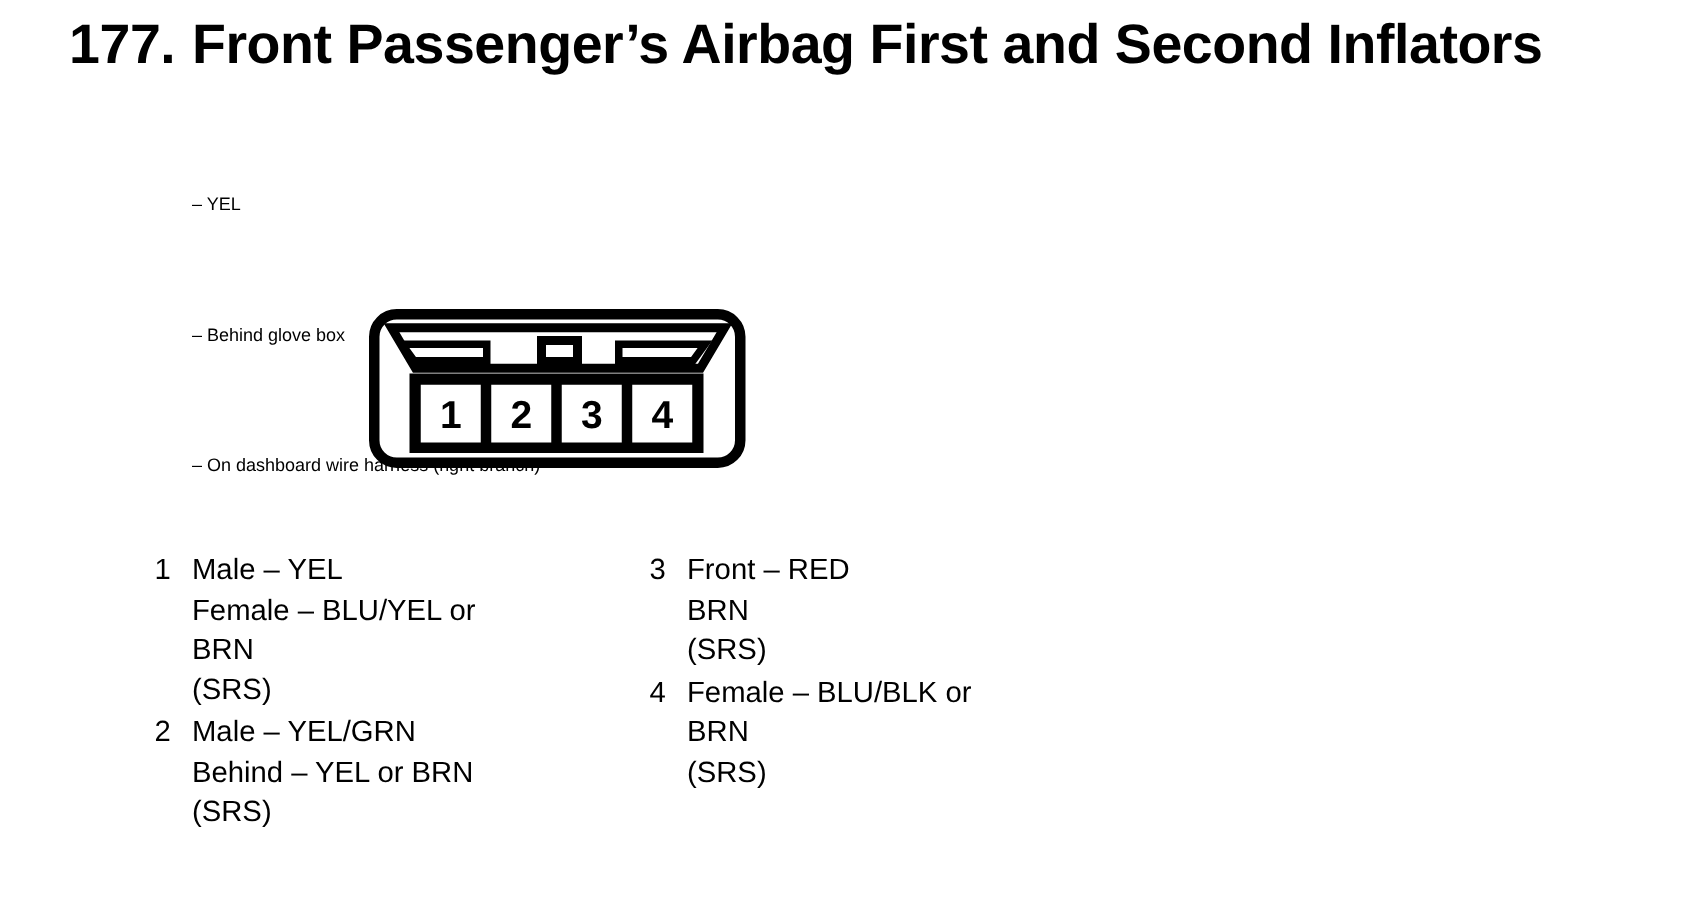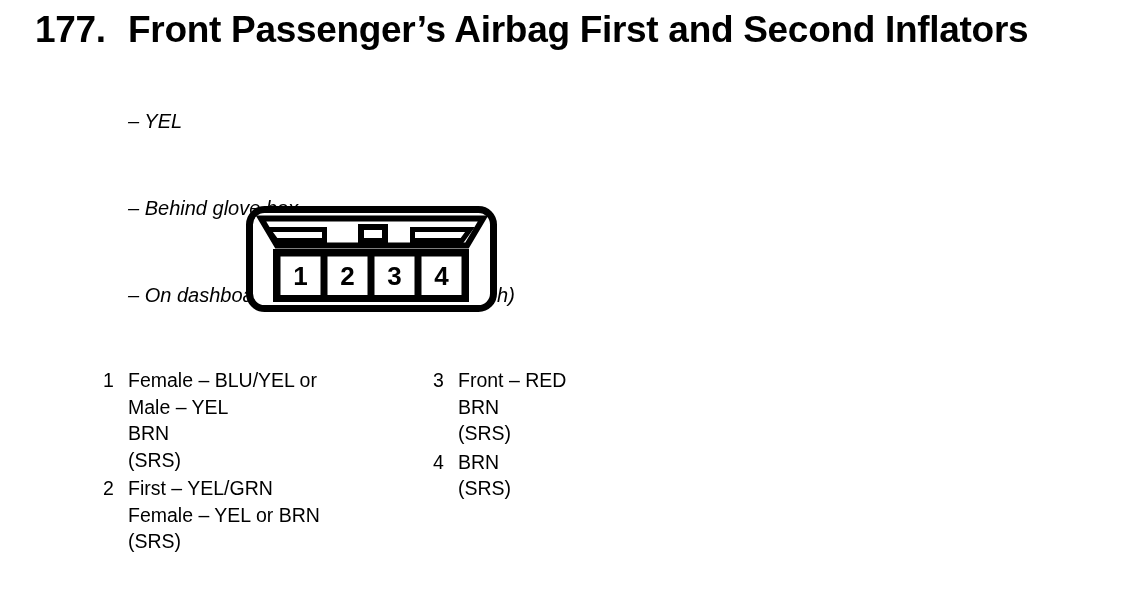--- a/index.html
+++ b/index.html
@@ -28,30 +28,30 @@
     display: flex;
     font-weight: bold;
     font-size: 37px;
     line-height: 44px;
     letter-spacing: -0.3px;
     white-space: nowrap;
   }
   .title-num {
     width: 93px;
     flex: none;
+    text-align: center;
   }
   
   .bullets {
     position: absolute;
     left: 128px;
-    top: 49px;
-    font-size: 20px;
+    top: 64px;
+    font-size: 12px;
     line-height: 29px;
     white-space: pre;
-    font-style: italic;
   }
   
   .connector-wrap {
     position: absolute;
     left: 243px;
     top: 203px;
     width: 258px;
     height: 112px;
   }
   .connector-wrap svg {
@@ -133,47 +133,48 @@
         <rect x="178.5" y="53.5" width="40" height="38.5" fill="#ffffff"></rect>
         <text class="pin-num-svg" x="198.5" y="82" text-anchor="middle">4</text>
       </g>
     </svg>
   </div>
 
   <div class="legend-col left">
     <div class="legend-item">
       <span class="pin-no">1</span>
       <div class="pin-lines">
+        <div>Male – YEL</div>
         <div>Female – BLU/YEL or</div>
-        <div>Male – YEL</div>
         <div>BRN</div>
         <div>(SRS)</div>
       </div>
     </div>
     <div class="legend-item">
       <span class="pin-no">2</span>
       <div class="pin-lines">
-        <div>First – YEL/GRN</div>
-        <div>Female – YEL or BRN</div>
+        <div>Male – YEL/GRN</div>
+        <div>Behind – YEL or BRN</div>
         <div>(SRS)</div>
       </div>
     </div>
   </div>
 
   <div class="legend-col right">
     <div class="legend-item">
       <span class="pin-no">3</span>
       <div class="pin-lines">
         <div>Front – RED</div>
         <div>BRN</div>
         <div>(SRS)</div>
       </div>
     </div>
     <div class="legend-item">
       <span class="pin-no">4</span>
       <div class="pin-lines">
+        <div>Female – BLU/BLK or</div>
         <div>BRN</div>
         <div>(SRS)</div>
       </div>
     </div>
   </div>
 
 </div>
 
 </body></html>

